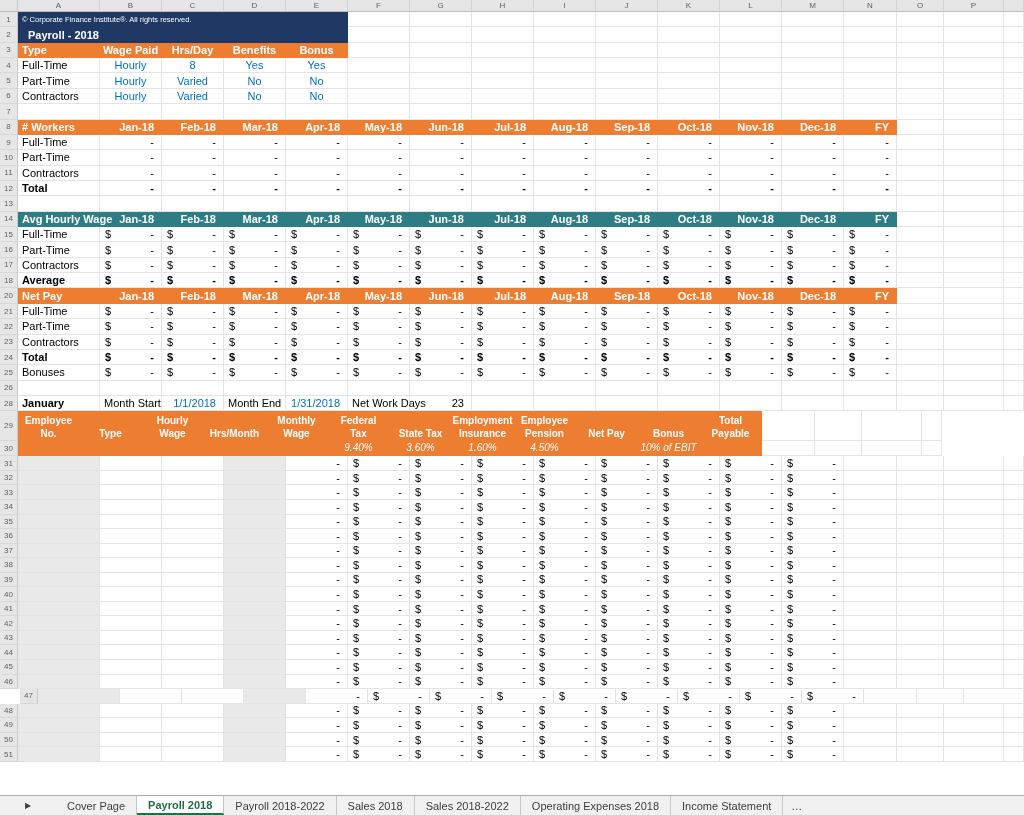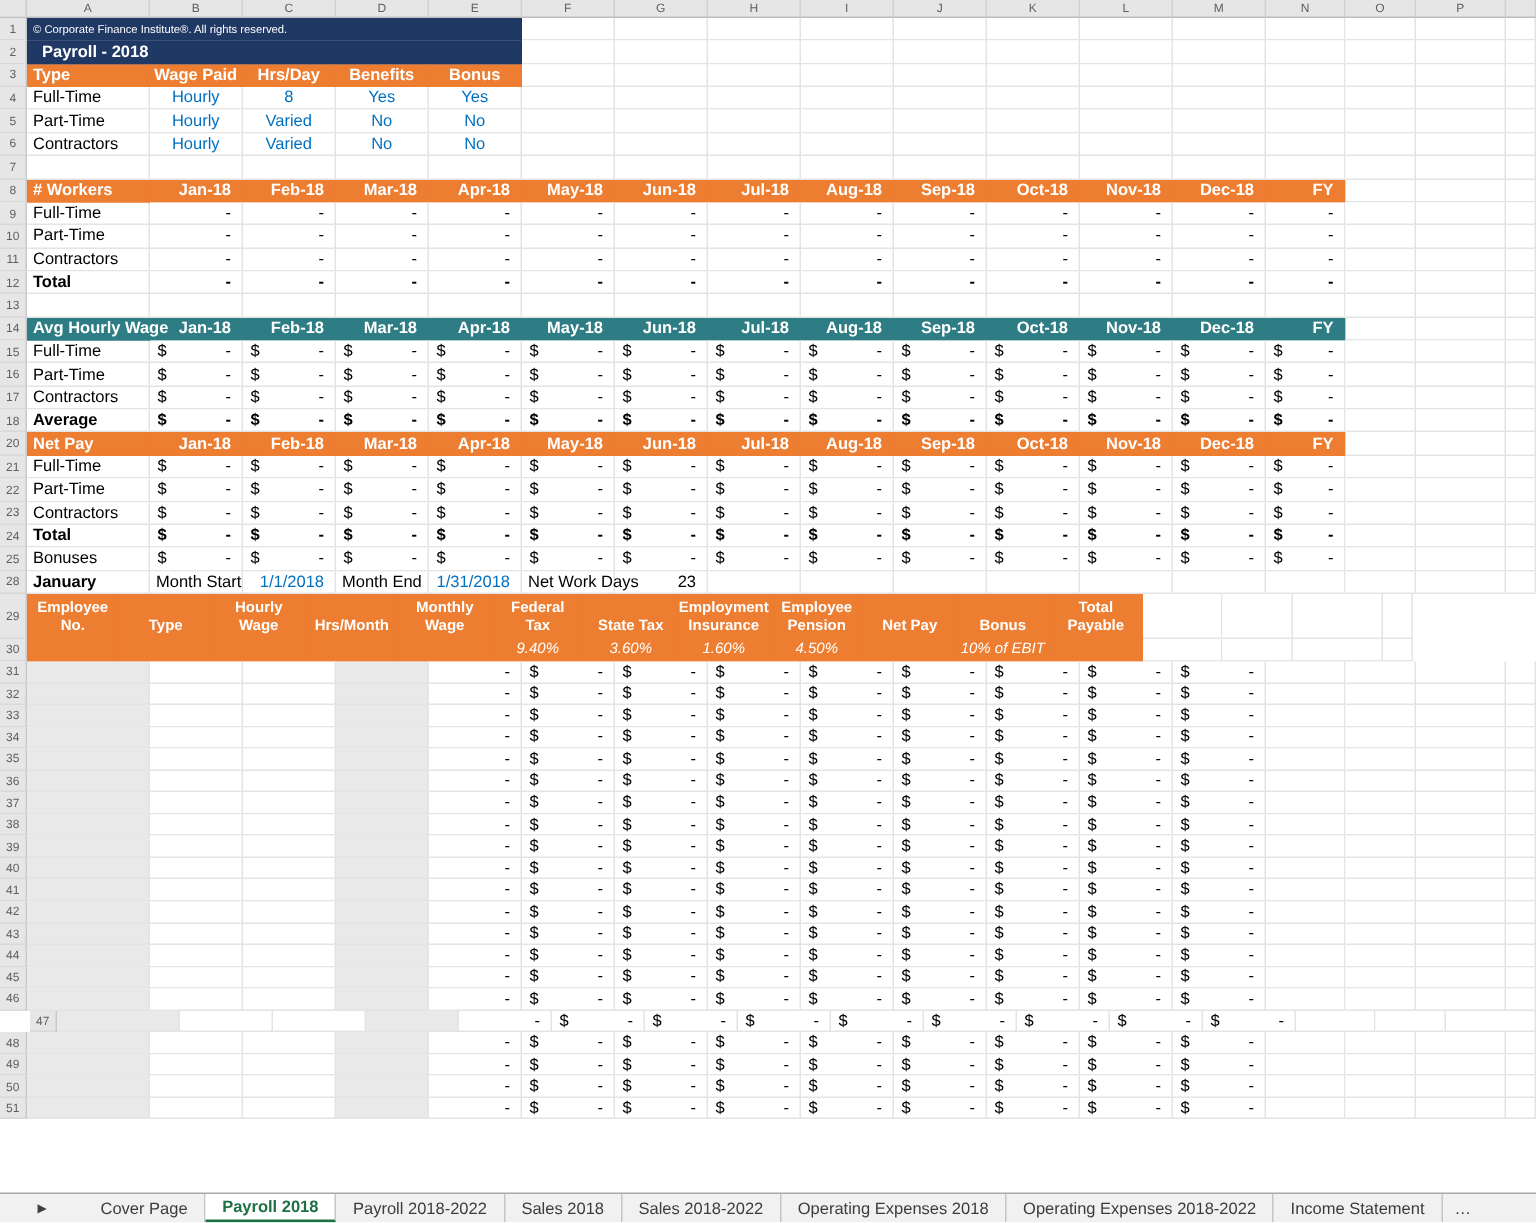--- a/index.html
+++ b/index.html
@@ -882,20 +882,40 @@
         </div>
         <div class="c money" style="width: 53px;">
           <div>$</div>
           <div>-</div>
         </div>
         <div class="c" style="width: 47px;"></div>
         <div class="c" style="width: 60px;"></div>
         <div class="c" style="width: 20px;"></div>
       </div>
       <div class="row" style="height: 15.37px;">
+        <div class="rowhdr">26</div>
+        <div class="c" style="width: 82px;"></div>
+        <div class="c" style="width: 62px;"></div>
+        <div class="c" style="width: 62px;"></div>
+        <div class="c" style="width: 62px;"></div>
+        <div class="c" style="width: 62px;"></div>
+        <div class="c" style="width: 62px;"></div>
+        <div class="c" style="width: 62px;"></div>
+        <div class="c" style="width: 62px;"></div>
+        <div class="c" style="width: 62px;"></div>
+        <div class="c" style="width: 62px;"></div>
+        <div class="c" style="width: 62px;"></div>
+        <div class="c" style="width: 62px;"></div>
+        <div class="c" style="width: 62px;"></div>
+        <div class="c" style="width: 53px;"></div>
+        <div class="c" style="width: 47px;"></div>
+        <div class="c" style="width: 60px;"></div>
+        <div class="c" style="width: 20px;"></div>
+      </div>
+      <div class="row" style="height: 15.37px;">
         <div class="rowhdr">28</div>
         <div class="c left bold" style="width: 82px;">January</div>
         <div class="c left spill" style="width: 62px;">Month Start</div>
         <div class="c right blue" style="width: 62px;">1/1/2018</div>
         <div class="c left spill" style="width: 62px;">Month End</div>
         <div class="c right blue" style="width: 62px;">1/31/2018</div>
         <div class="c left spill" style="width: 62px;">Net Work Days</div>
         <div class="c right" style="width: 62px;">23</div>
         <div class="c" style="width: 62px;"></div>
         <div class="c" style="width: 62px;"></div>
@@ -1934,18 +1954,17 @@
     </div>
   <div class="tabbar">
     <div class="tabnav">▶</div>
     <div class="tabs">
         <div class="tab">Cover Page</div>
         <div class="tab active">Payroll 2018</div>
         <div class="tab">Payroll 2018-2022</div>
         <div class="tab">Sales 2018</div>
         <div class="tab">Sales 2018-2022</div>
         <div class="tab">Operating Expenses 2018</div>
-        <div class="tab">Operating Expenses 2018-2022</div>
         <div class="tab">Income Statement</div>
       </div>
     <div class="tabmore">…</div>
   </div>
 </div>
 
 </body></html>

